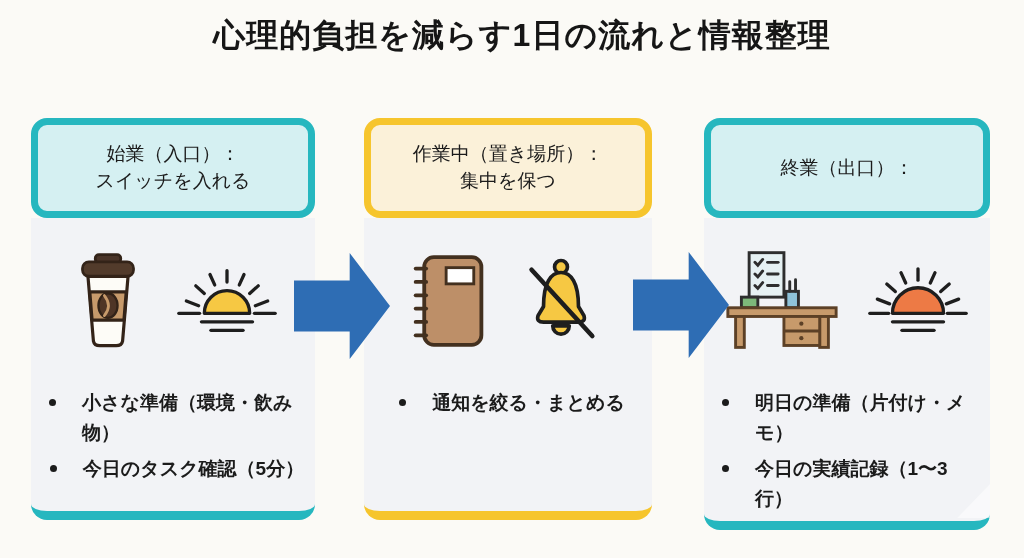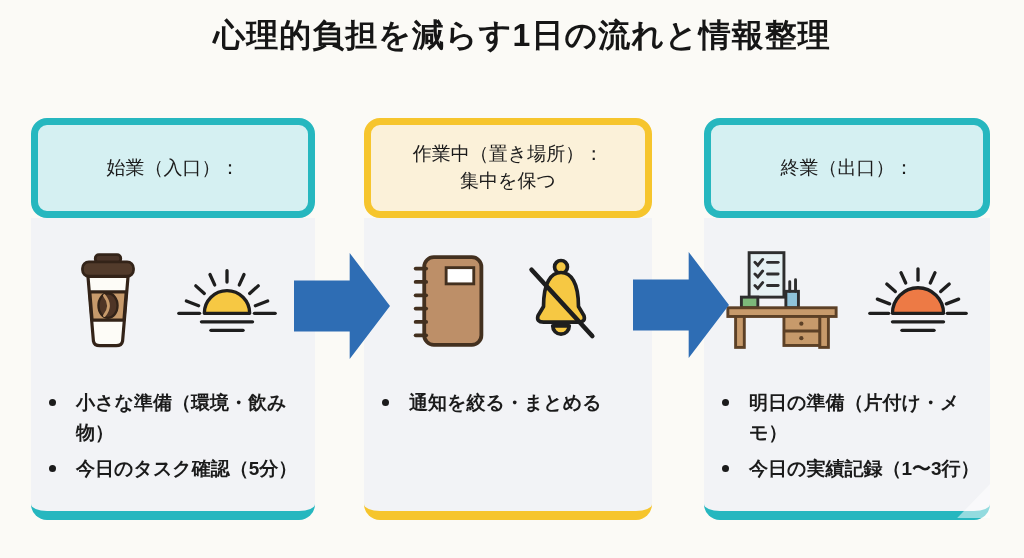--- a/index.html
+++ b/index.html
@@ -32,21 +32,21 @@
     border-radius:0 0 16px 16px;
     display:flex;flex-direction:column;box-sizing:border-box;
   }
   .panel-icons{
     height:166px;display:flex;align-items:center;justify-content:center;gap:26px;
   }
   ul.bullets{
     list-style:none;margin:4px 0 0 0;padding:0 10px 0 18px;
     font-size:19px;font-weight:bold;line-height:1.56;color:#1b1b1b;
   }
-  ul.bullets li{display:flex;gap:20px;margin-bottom:7px;}
+  ul.bullets li{display:flex;gap:26px;margin-bottom:7px;justify-content:center;}
   .dot{flex:none;width:7px;height:7px;border-radius:50%;background:#1b1b1b;margin-top:11px;}
   .arrow{
     position:absolute;width:96px;height:106px;background:#2e6db4;
     clip-path:polygon(0 26%,58% 26%,58% 0,100% 50%,58% 100%,58% 74%,0 74%);
   }
   #arrow-1{left:294px;top:253px;}
   #arrow-2{left:633px;top:252px;}
   .watermark{
     position:absolute;left:950px;top:484px;width:40px;height:34px;z-index:5;
     background:rgba(255,255,255,0.5);
@@ -55,20 +55,21 @@
   svg{display:block;}
 </style>
 </head>
 <body>
 
 <h1 class="title">心理的負担を減らす1日の流れと情報整理</h1>
 
 <section class="panel teal" style="left:31px;width:284px;">
   <div class="panel-header">
     <div>始業（入口）：</div>
+    <div>スイッチを入れる</div>
   </div>
   <div class="panel-body">
     <div class="panel-icons">
       <span>
         <svg width="82" height="108" viewBox="0 0 90 110">
           <rect x="31" y="4" width="28" height="9" rx="4" fill="#4a3428" stroke="#332318" stroke-width="3"></rect>
           <rect x="17" y="12" width="56" height="16" rx="7" fill="#523b2b" stroke="#332318" stroke-width="3"></rect>
           <path d="M23 28 L67 28 L61 99 Q60 104 54 104 L36 104 Q30 104 29 99 Z" fill="#fdfcf7" stroke="#332318" stroke-width="3.5" stroke-linejoin="round"></path>
           <path d="M25 45 L65 45 L62.5 76 L27.5 76 Z" fill="#c79a6b" stroke="#332318" stroke-width="3.5" stroke-linejoin="round"></path>
           <ellipse cx="45" cy="60" rx="10.5" ry="13.5" fill="#4f3526" stroke="#332318" stroke-width="2.5"></ellipse>

